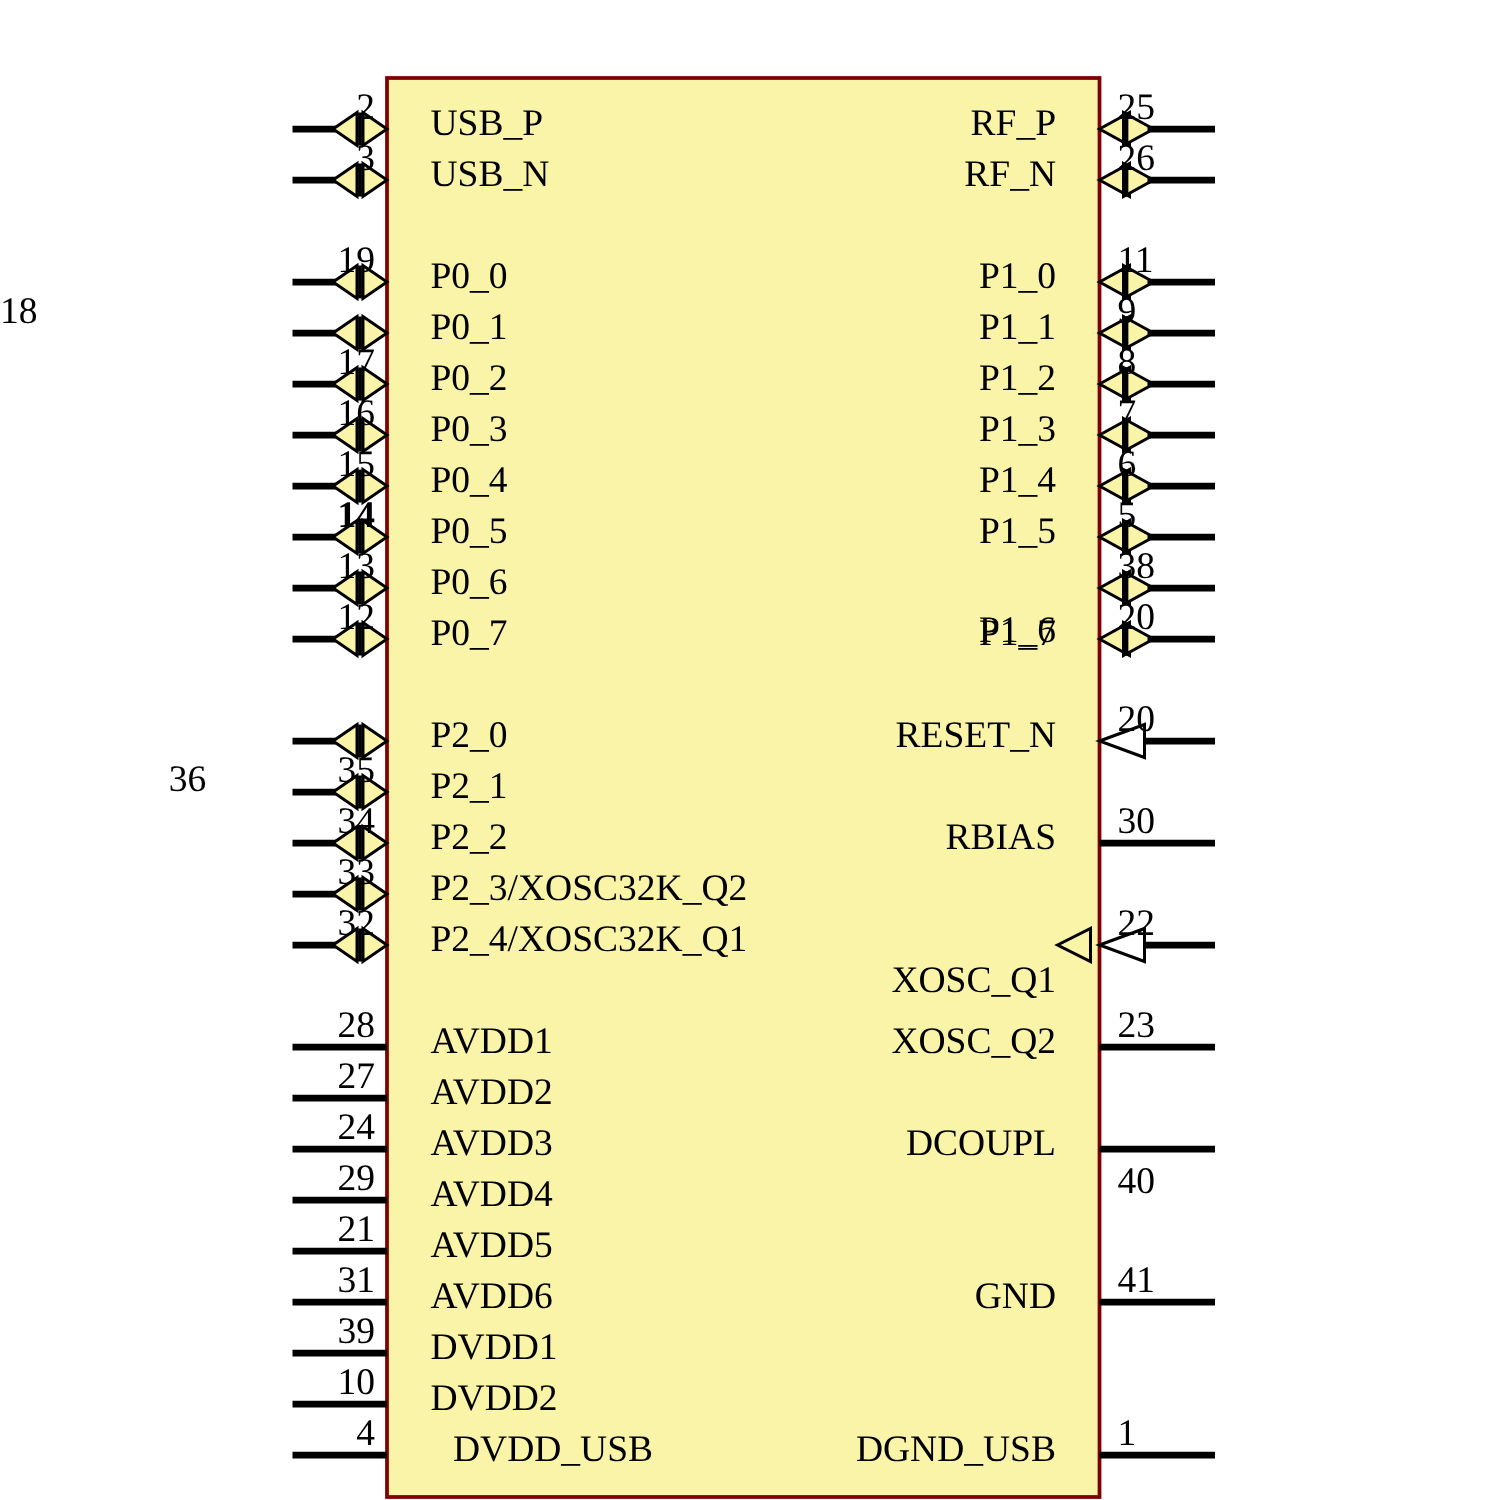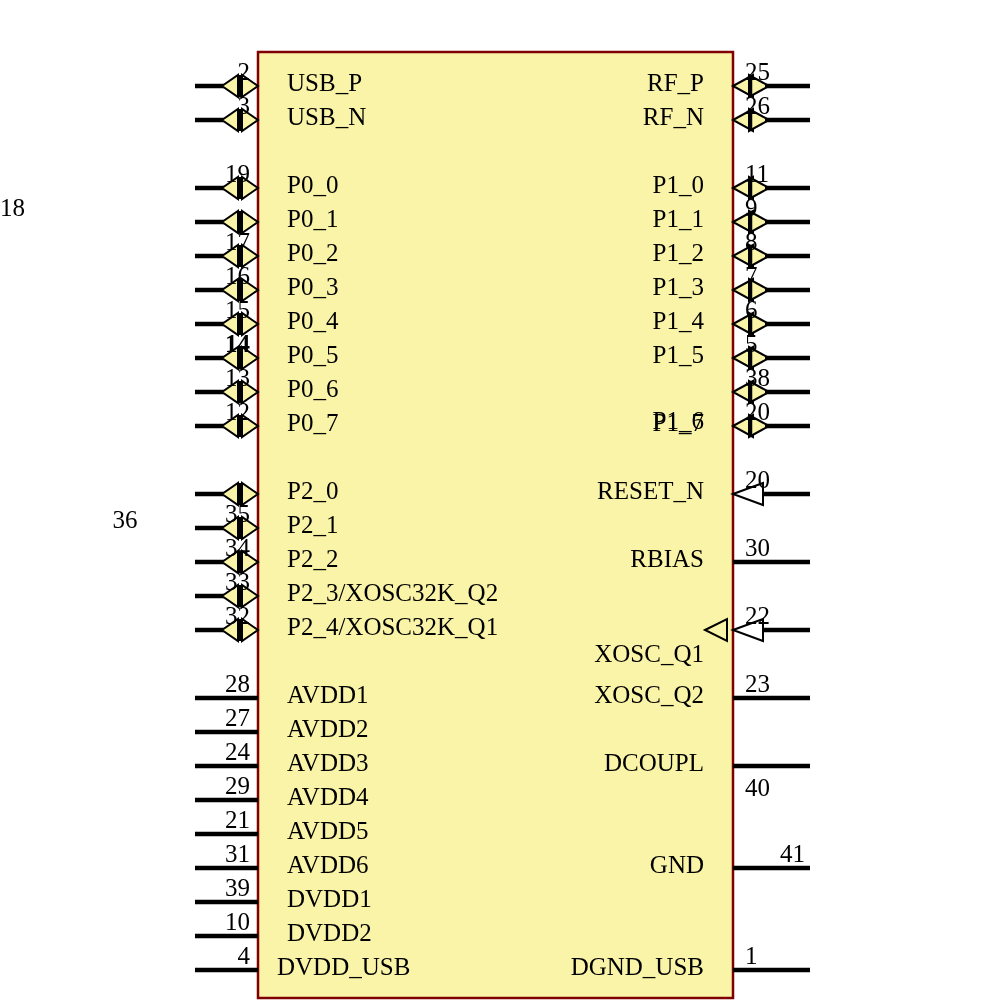--- a/index.html
+++ b/index.html
@@ -178,21 +178,21 @@
       <div class="pin-label left" style="top: 580px; left: 287px;">P2_3/XOSC32K_Q2</div>
       <div class="pin-label left" style="top: 614px; left: 287px;">P2_4/XOSC32K_Q1</div>
       <div class="pin-label left" style="top: 682px; left: 287px;">AVDD1</div>
       <div class="pin-label left" style="top: 716px; left: 287px;">AVDD2</div>
       <div class="pin-label left" style="top: 750px; left: 287px;">AVDD3</div>
       <div class="pin-label left" style="top: 784px; left: 287px;">AVDD4</div>
       <div class="pin-label left" style="top: 818px; left: 287px;">AVDD5</div>
       <div class="pin-label left" style="top: 852px; left: 287px;">AVDD6</div>
       <div class="pin-label left" style="top: 886px; left: 287px;">DVDD1</div>
       <div class="pin-label left" style="top: 920px; left: 287px;">DVDD2</div>
-      <div class="pin-label left" style="top: 954px; left: 277px;">DVDD_USB</div>
+      <div class="pin-label left" style="top: 954px; left: 302px;">DVDD_USB</div>
       <div class="pin-label right" style="top: 70px; right: 296px;">RF_P</div>
       <div class="pin-label right" style="top: 104px; right: 296px;">RF_N</div>
       <div class="pin-label right" style="top: 172px; right: 296px;">P1_0</div>
       <div class="pin-label right" style="top: 206px; right: 296px;">P1_1</div>
       <div class="pin-label right" style="top: 240px; right: 296px;">P1_2</div>
       <div class="pin-label right" style="top: 274px; right: 296px;">P1_3</div>
       <div class="pin-label right" style="top: 308px; right: 296px;">P1_4</div>
       <div class="pin-label right" style="top: 342px; right: 296px;">P1_5</div>
       <div class="pin-label right" style="top: 376px; right: 296px; margin-top: 32px;">P1_6</div>
       <div class="pin-label right" style="top: 410px; right: 296px;">P1_7</div>
@@ -237,16 +237,16 @@
       <div class="pin-number" style="top: 263px; left: 745px; width: 60px; text-align: left;">7</div>
       <div class="pin-number" style="top: 297px; left: 745px; width: 60px; text-align: left;">6</div>
       <div class="pin-number" style="top: 331px; left: 745px; width: 60px; text-align: left;">5</div>
       <div class="pin-number" style="top: 365px; left: 745px; width: 60px; text-align: left;">38</div>
       <div class="pin-number" style="top: 399px; left: 745px; width: 60px; text-align: left;">20</div>
       <div class="pin-number" style="top: 467px; left: 745px; width: 60px; text-align: left;">20</div>
       <div class="pin-number" style="top: 535px; left: 745px; width: 60px; text-align: left;">30</div>
       <div class="pin-number" style="top: 603px; left: 745px; width: 60px; text-align: left;">22</div>
       <div class="pin-number" style="top: 671px; left: 745px; width: 60px; text-align: left;">23</div>
       <div class="pin-number" style="top: 739px; left: 745px; width: 60px; text-align: left; margin-top: 36px;">40</div>
-      <div class="pin-number" style="top: 841px; left: 745px; width: 60px; text-align: right;">41</div>
+      <div class="pin-number" style="top: 841px; left: 745px; width: 60px; text-align: left;">41</div>
       <div class="pin-number" style="top: 943px; left: 745px; width: 60px; text-align: left;">1</div>
     </div>
 </div>
 
 </body></html>

